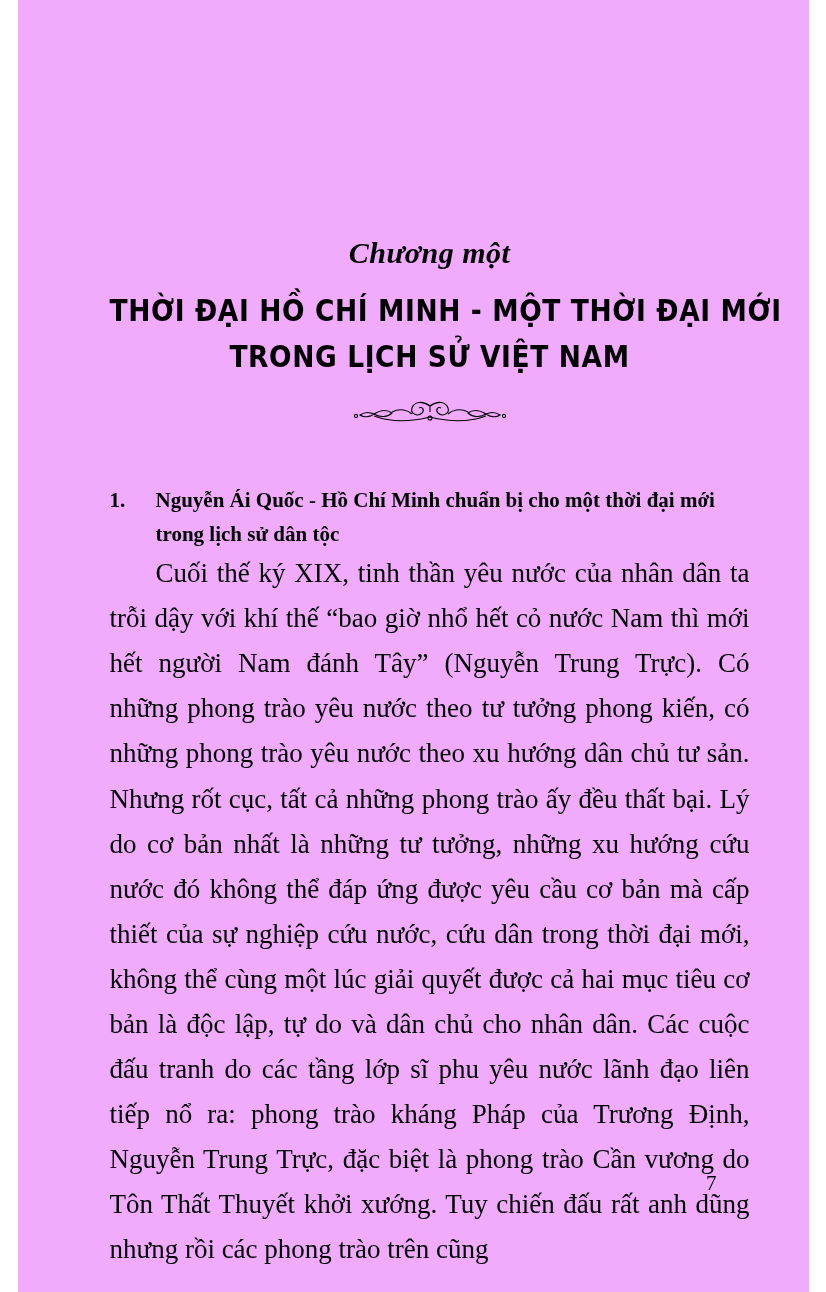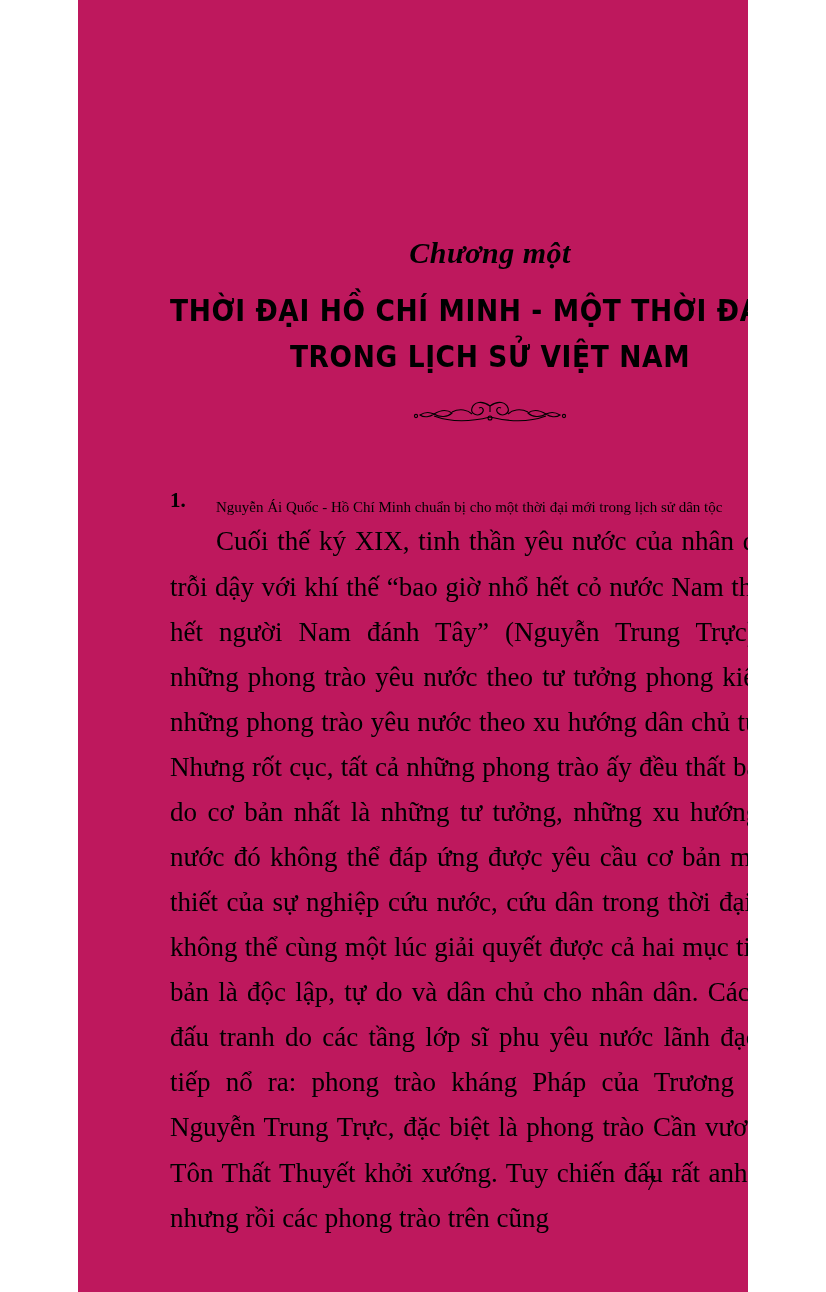--- a/index.html
+++ b/index.html
@@ -2,27 +2,28 @@
 <html lang="vi"><head>
 <meta charset="utf-8">
 <style>
   html, body {
     margin: 0;
     padding: 0;
     background: #ffffff;
   }
   .page {
     position: relative;
-    width: 670px;
+    width: 748px;
     height: 1292px;
-    background: #be185d;
+    background: #f0abfc;
     margin: 0 auto;
     overflow: hidden;
     font-family: "Liberation Serif", "DejaVu Serif", serif;
     color: #000000;
+    padding-left: 43px;
   }
   .content {
     position: absolute;
     left: 92px;
     top: 0;
     width: 640px;
   }
 
   
   .chapter-head {
@@ -69,25 +70,24 @@
     align-items: flex-start;
   }
   .section-number {
     font-weight: bold;
     font-size: 21px;
     line-height: 1.62;
     width: 46px;
     flex: 0 0 46px;
   }
   .section-title {
-    font-weight: normal;
-    font-size: 15px;
+    font-weight: bold;
+    font-size: 21px;
     line-height: 1.62;
     flex: 1 1 auto;
-    margin-top: 12px;
   }
 
   
   .body-par {
     margin: 0;
     font-size: 27px;
     line-height: 1.67;
     text-align: justify;
     text-justify: inter-word;
     text-indent: 46px;

